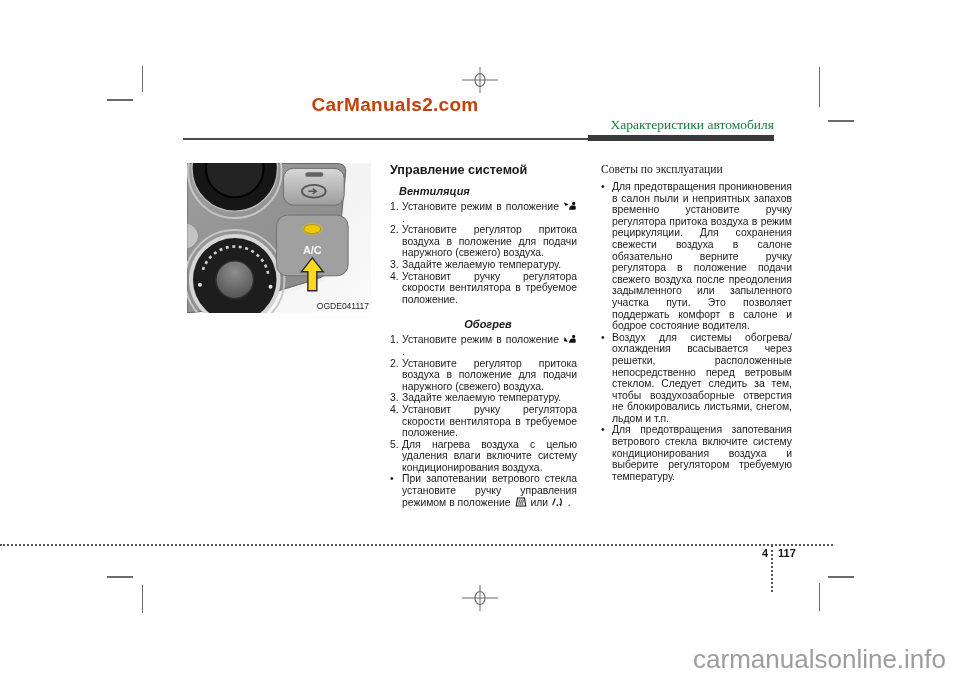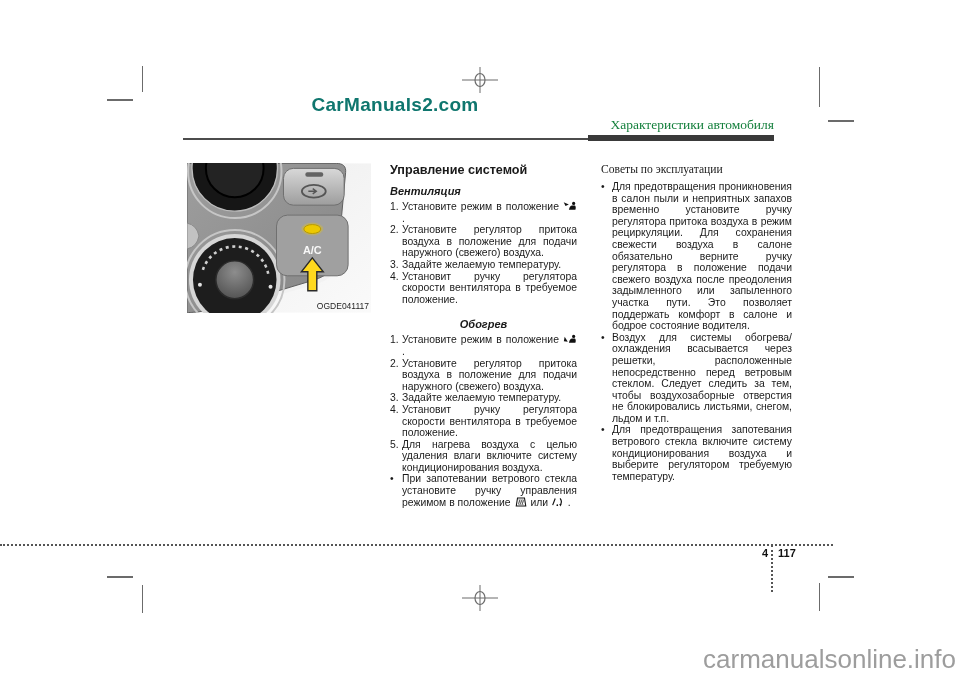--- a/index.html
+++ b/index.html
@@ -8,43 +8,43 @@
   .page{position:absolute;inset:0;}
 
   
   .slug{position:absolute;left:150px;top:67px;font-family:"DejaVu Sans Mono",monospace;
         font-size:9px;color:#2e2e2e;white-space:pre;letter-spacing:.2px;}
   .cm{position:absolute;background:#6b6b6b;}
   .reg{position:absolute;}
 
   
   .wm-top{position:absolute;left:0;top:94px;width:790px;text-align:center;
-          font-size:19px;font-weight:bold;color:#0f766e;letter-spacing:.3px;}
-  .wm-bottom{position:absolute;right:4px;top:644px;font-size:26px;color:#9d9d9d;}
+          font-size:19px;font-weight:bold;color:#c2410c;letter-spacing:.3px;}
+  .wm-bottom{position:absolute;right:14px;top:644px;font-size:26px;color:#9d9d9d;}
 
   
   .header-title{position:absolute;left:183px;top:117px;width:591px;text-align:right;
         font-family:"Liberation Serif",serif;font-size:13.5px;color:#15803d;}
   .rule-thin{position:absolute;left:183px;top:138px;width:591px;height:2px;background:#4c4c4c;}
   .rule-thick{position:absolute;left:588px;top:135px;width:186px;height:6px;background:#3a3a3a;}
 
   
   .col{position:absolute;top:163px;}
   .col1{left:187px;width:184px;}
   .col2{left:390px;width:187px;}
   .col3{left:601px;width:191px;}
 
   p,.li{font-size:10.4px;line-height:11.6px;text-align:justify;margin:0;}
   .li{display:flex;}
   .mk{flex:0 0 12px;}
   .col3 .mk{flex:0 0 11px;}
   .tx{flex:1;text-align:justify;}
 
   .h-main{font-size:12.6px;font-weight:bold;margin:0 0 8px 0;}
-  .h-sub{font-size:11px;font-weight:bold;font-style:italic;margin:0 0 4px 0;}
+  .h-sub{font-size:11px;font-weight:bold;font-style:italic;margin:0 0 4px 9px;}
   .h-sub.mt{margin-top:13px;text-align:center;}
   .h-tips{font-family:"Liberation Serif",serif;font-size:11.6px;font-weight:normal;margin:0 0 5px 0;}
 
   
   .figure{position:relative;width:184px;height:150px;}
   .figure svg{display:block;}
   .fig-code{position:absolute;right:2px;bottom:2px;font-size:8.5px;color:#1f1f1f;}
   .fig-caption{font-size:11px;font-weight:bold;font-style:italic;line-height:12.6px;margin:5px 0 4px 0;}
 
   

